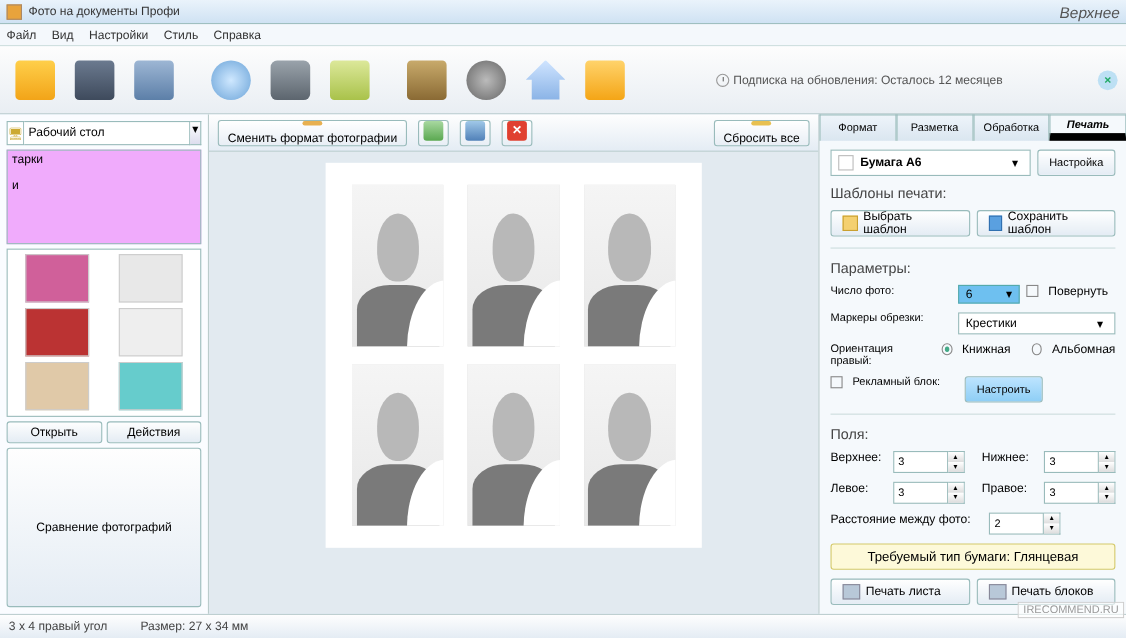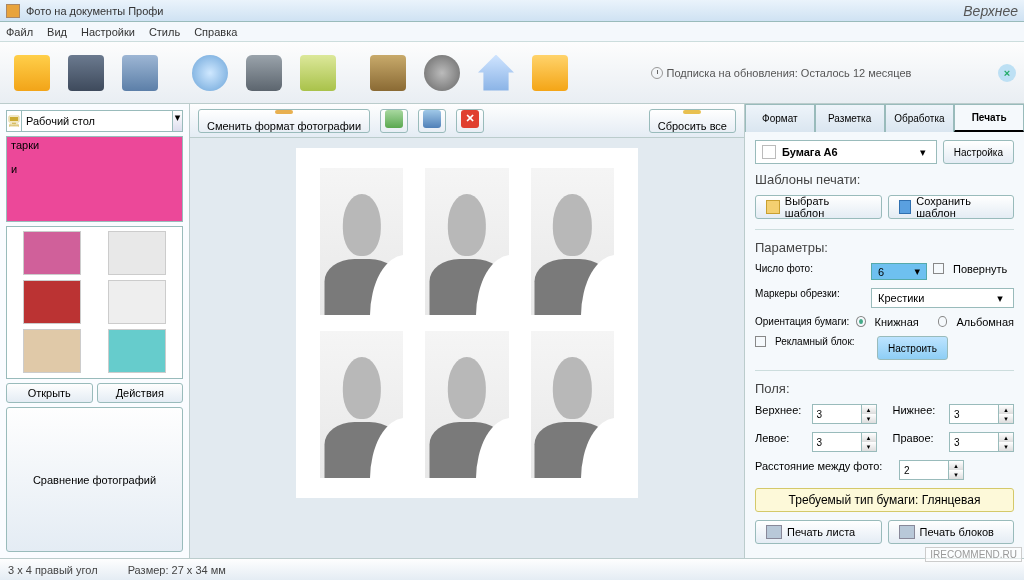--- a/index.html
+++ b/index.html
@@ -18,42 +18,42 @@
 .tclose { margin-left: auto; width: 18px; height: 18px; border-radius: 50%; background: #bde0f4; color: #2a6; display: flex; align-items: center; justify-content: center; font-weight: bold; cursor: pointer; }
 .subinfo { margin-left: auto; margin-right: 10px; font-size: 10px; color: #555; display:flex; align-items:center; gap:4px;}
 .subinfo .clk{width:12px;height:12px;border:1px solid #999;border-radius:50%;position:relative;}
 .subinfo .clk::after{content:"";position:absolute;left:5px;top:2px;width:1px;height:4px;background:#666;}
 .main { display: flex; height: 454px; }
 .leftpane { width: 190px; background: #fafcff; border-right: 1px solid #bcc; display: flex; flex-direction: column; padding: 6px; gap: 4px; }
 .folderbar { display: flex; height: 22px; }
 .folderbar .fi { width: 22px; background: #fff; border: 1px solid #9bb; display:flex;align-items:center;justify-content:center; color:#ca3;}
 .folderbar input { flex: 1; border: 1px solid #9bb; border-left:none; padding: 2px 4px; }
 .folderbar .dd { width: 18px; border:1px solid #9bb; border-left:none; background:linear-gradient(#fff,#dde); text-align:center;}
-.txtarea { height: 86px; border:1px solid #9bb; background:#ec4899; padding:2px 4px; font-size:11px; overflow:hidden; }
+.txtarea { height: 86px; border:1px solid #9bb; background:#f0abfc; padding:2px 4px; font-size:11px; overflow:hidden; }
 .thumbgrid { flex:1; border:1px solid #9bb; background:#fff; padding:4px; overflow:hidden; display:grid; grid-template-columns:1fr 1fr; gap:4px; align-content:start;}
 .thumbcell { text-align:center; font-size:9px; overflow:hidden; white-space:nowrap; text-overflow:ellipsis; }
 .thumbimg { width:58px; height:44px; margin:0 auto 2px; border:1px solid #ccc; display:flex; align-items:center; justify-content:center; background:#eee; }
 .btnrow { display:flex; gap:4px; }
 .btn { flex:1; height:20px; border:1px solid #9bb; background:linear-gradient(#fefefe,#e4ecf4); border-radius:3px; cursor:pointer; display:flex; align-items:center; justify-content:center; }
 .centerpane { flex:1; display:flex; flex-direction:column; }
 .centertop { height:34px; background:linear-gradient(#fefefe,#e4ecf4); border-bottom:1px solid #bcc; display:flex; align-items:center; padding:0 8px; gap:10px;}
 .centertop .cbtn { height:24px; padding:0 8px; border:1px solid #9bb; background:linear-gradient(#fff,#e8eef5); border-radius:3px; display:flex; align-items:center; gap:6px; cursor:pointer;flex-direction:column;}
 .cicon { width:18px; height:18px; border-radius:3px; }
 .canvas { flex:1; background:#e2eaf0; display:flex; align-items:flex-start; justify-content:center; padding-top:10px; }
 .paper { width:342px; height:350px; background:#fff; display:grid; grid-template-columns:repeat(3,1fr); grid-template-rows:repeat(2,1fr); padding:20px 24px; gap:16px 22px; position:relative;}
 .photo { background:#ddd; position:relative; overflow:hidden;}
 .photo::before,.photo::after{content:"";position:absolute;width:10px;height:10px;}
 .portrait { width:100%; height:100%; background:linear-gradient(#f5f5f5,#e8e8e8); position:relative; }
 .portrait .head{position:absolute;left:50%;top:18%;transform:translateX(-50%);width:46%;height:42%;background:#b8b8b8;border-radius:50% 50% 45% 45%;}
 .portrait .body{position:absolute;left:50%;bottom:0;transform:translateX(-50%);width:90%;height:38%;background:#7a7a7a;border-radius:40% 40% 0 0;}
 .portrait .corner{position:absolute;right:-2px;bottom:-2px;width:42%;height:42%;background:#fff;border-top-left-radius:100%;}
 .rightpane { width:280px; background:#f5f9fc; border-left:1px solid #bcc; display:flex; flex-direction:column; }
 .tabs { display:flex; height:28px; }
 .tab { flex:1; border:1px solid #9bb; border-bottom:none; background:linear-gradient(#eef4fa,#dae6f0); display:flex; align-items:center; justify-content:center; cursor:pointer; font-size:10px;}
-.tab.active { background:#f5f9fc; border-bottom:2px solid #000000; font-weight:bold;}
+.tab.active { background:#f5f9fc; border-bottom:7px solid #000000; font-weight:bold;font-style:italic;}
 .rpanel { padding:8px 10px; display:flex; flex-direction:column; gap:8px; }
 .row { display:flex; gap:6px; }
 .sel { flex:1; height:24px; border:1px solid #9bb; background:#fff; display:flex; align-items:center; padding:0 6px; gap:6px;}
 .sel .dd2{margin-left:auto; width:14px; text-align:center;}
 .sect { font-size:13px; color:#444; }
 .nbtn { height:24px; padding:0 10px; border:1px solid #9bb; background:linear-gradient(#fff,#e4ecf4); border-radius:3px; display:flex;align-items:center;gap:5px; cursor:pointer; font-size:10px;}
 .nbtn.blue{background:linear-gradient(#bde4ff,#8ecef5);}
 .lbl { width:110px; font-size:10px; }
 .spin { width:50px; height:20px; border:1px solid #9bb; background:#fff; display:flex; align-items:center; padding:0 4px; font-size:10px;}
 .spinw { display:flex; align-items:center; }
@@ -269,21 +269,21 @@
           <span>Повернуть</span>
       </div>
       <div class="row">
         <span class="lbl">Маркеры обрезки:</span>
         <div class="sel" style="height:20px">
             <span>Крестики</span>
             <span class="dd2">▾</span>
           </div>
       </div>
       <div class="row">
-        <span class="lbl">Ориентация бумаги:</span>
+        <span class="lbl">Ориентация правый:</span>
         <span class="radio chk"></span>
           <span>Книжная</span>
         <span style="width:8px"></span>
         <span class="radio"></span>
           <span>Альбомная</span>
       </div>
       <div class="row">
         <span class="chkbx"></span>
         <span class="lbl" style="width:96px">Рекламный блок:</span>
         <div class="nbtn blue">Настроить</div>

